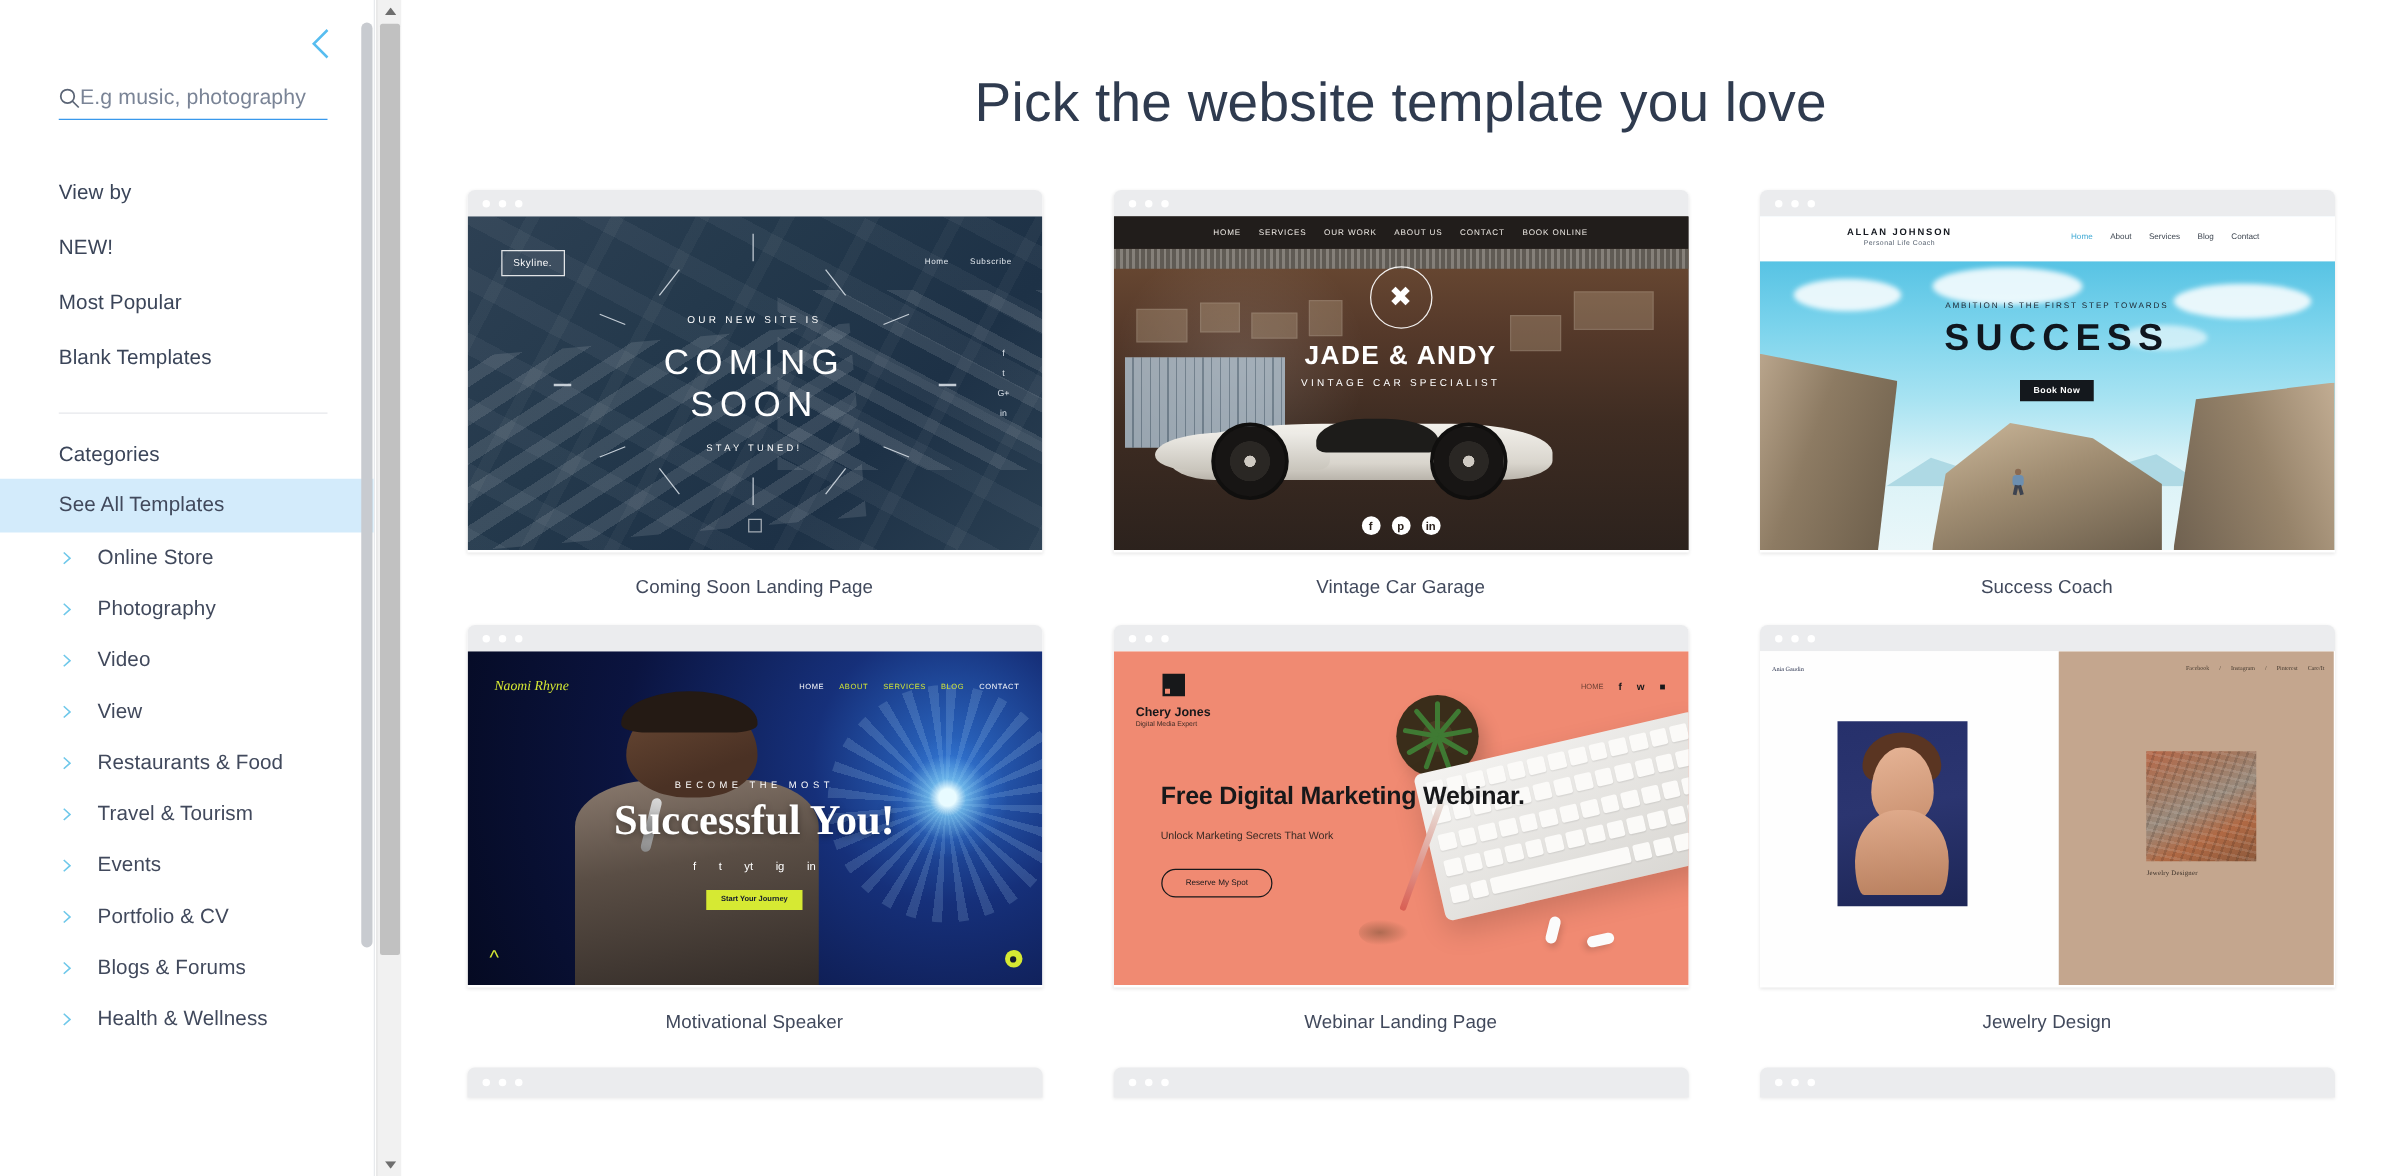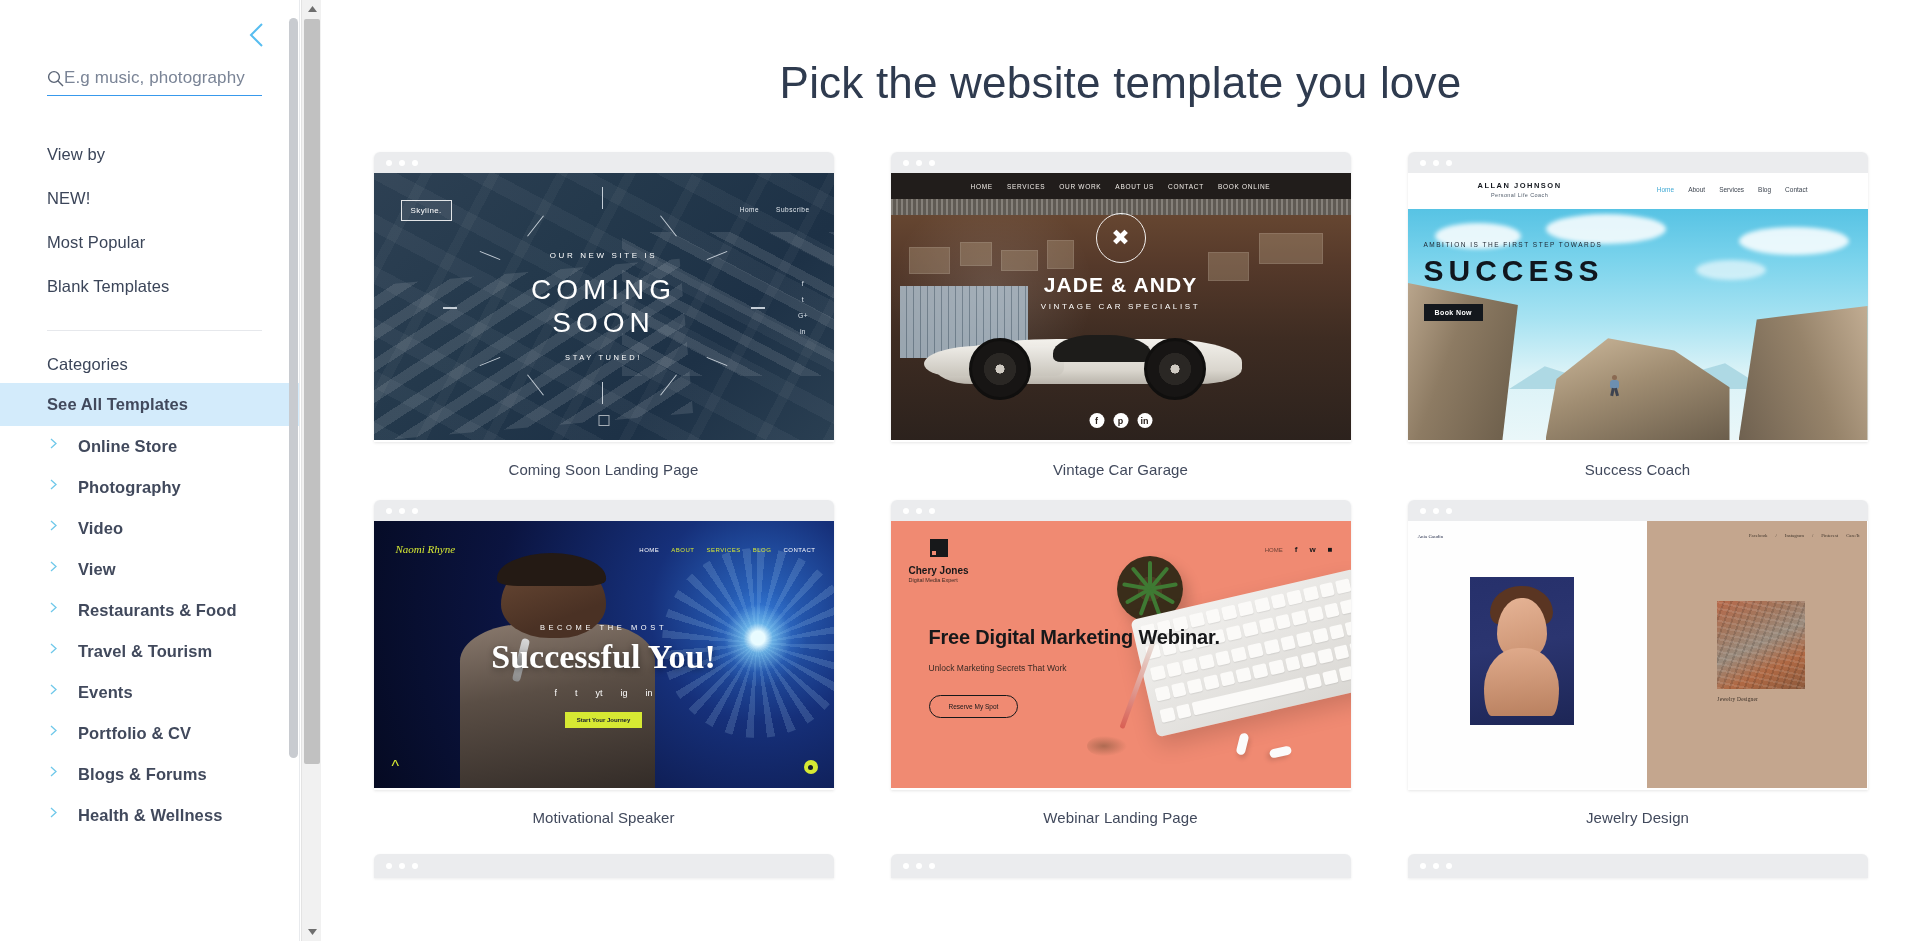--- a/index.html
+++ b/index.html
@@ -61,27 +61,26 @@
   .divider {
     height: 1px; background: #e6e8ec;
     margin: 22px 37px 0 47px;
   }
   .cat-header {
     padding: 24px 20px 9px 47px;
     font-size: 16.5px; color: #3b4559;
     letter-spacing: .1px;
   }
   .cat-item {
-    display: flex; align-items: flex-start;
+    display: flex; align-items: center;
     padding: 11px 20px 11px 47px;
     font-size: 16.5px;
     color: #41495c;
     cursor: pointer;
     letter-spacing: .1px;
-    font-weight: bold;
   }
   .cat-item.see-all {
     background: #d3ebfb;
     padding-left: 47px;
     padding-top: 12px; padding-bottom: 12px;
   }
   .chev {
     width: 13px; flex: 0 0 13px;
     margin-right: 18px;
     display: block;
@@ -360,21 +359,21 @@
   }
   .t3 .climber {
     position:absolute; left:44%; top:72%;
     width:9px; height:20px;
   }
   .t3 .climber .body { position:absolute; left:0; top:5px; width:9px; height:9px; background:#6d8fb0; border-radius:3px; }
   .t3 .climber .head { position:absolute; left:2px; top:0; width:5px; height:5px; background:#8a6a52; border-radius:50%; }
   .t3 .climber .leg  { position:absolute; left:1px; top:13px; width:3px; height:8px; background:#3d4350; transform:rotate(12deg); }
   .t3 .climber .leg2 { position:absolute; left:5px; top:13px; width:3px; height:8px; background:#3d4350; transform:rotate(-16deg); }
   .t3 .hero {
-    position:absolute; left:16px; right:0; top:68px; z-index:5;
+    position:absolute; left:16px; right:0; top:68px; text-align:center; z-index:5;
   }
   .t3 .hero .kick { font-size:6.5px; letter-spacing:1.5px; color:#1c232e; }
   .t3 .hero .big  { font-size:30px; font-weight:700; letter-spacing:5px; color:#10161e; margin-top:6px; }
   .t3 .hero .btn {
     display:inline-block; margin-top:16px;
     background:#14181d; color:#fff; font-size:7px;
     padding:5px 11px; letter-spacing:.4px; font-weight:700;
   }
 
   

